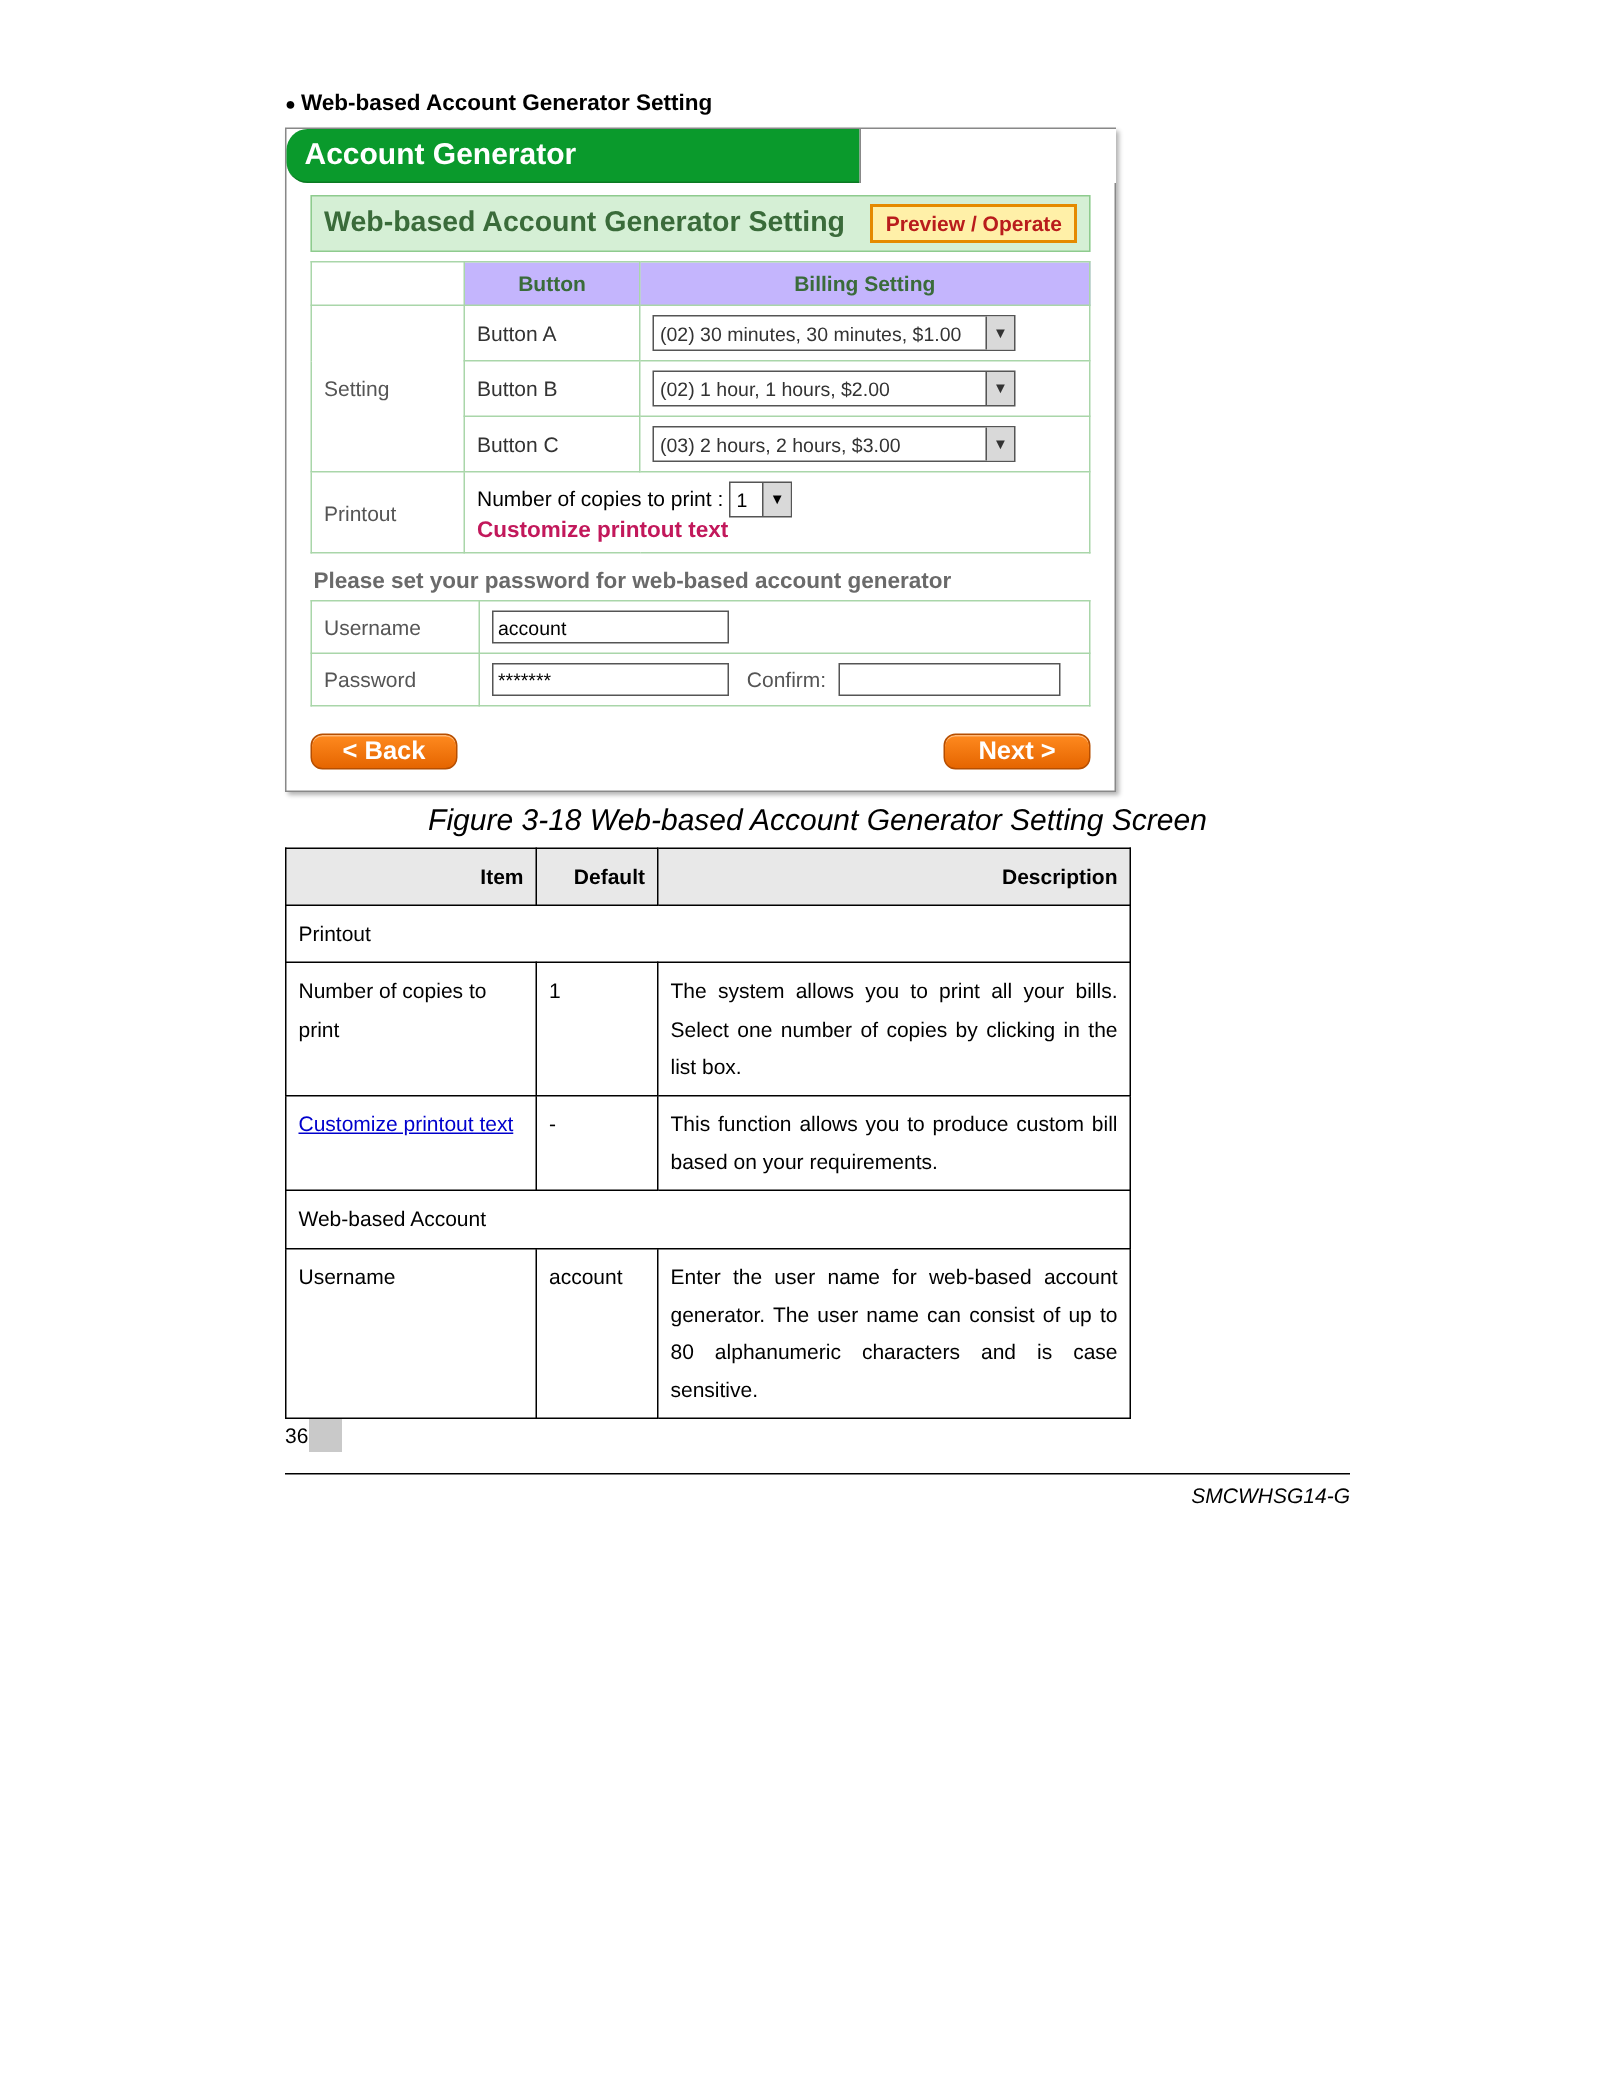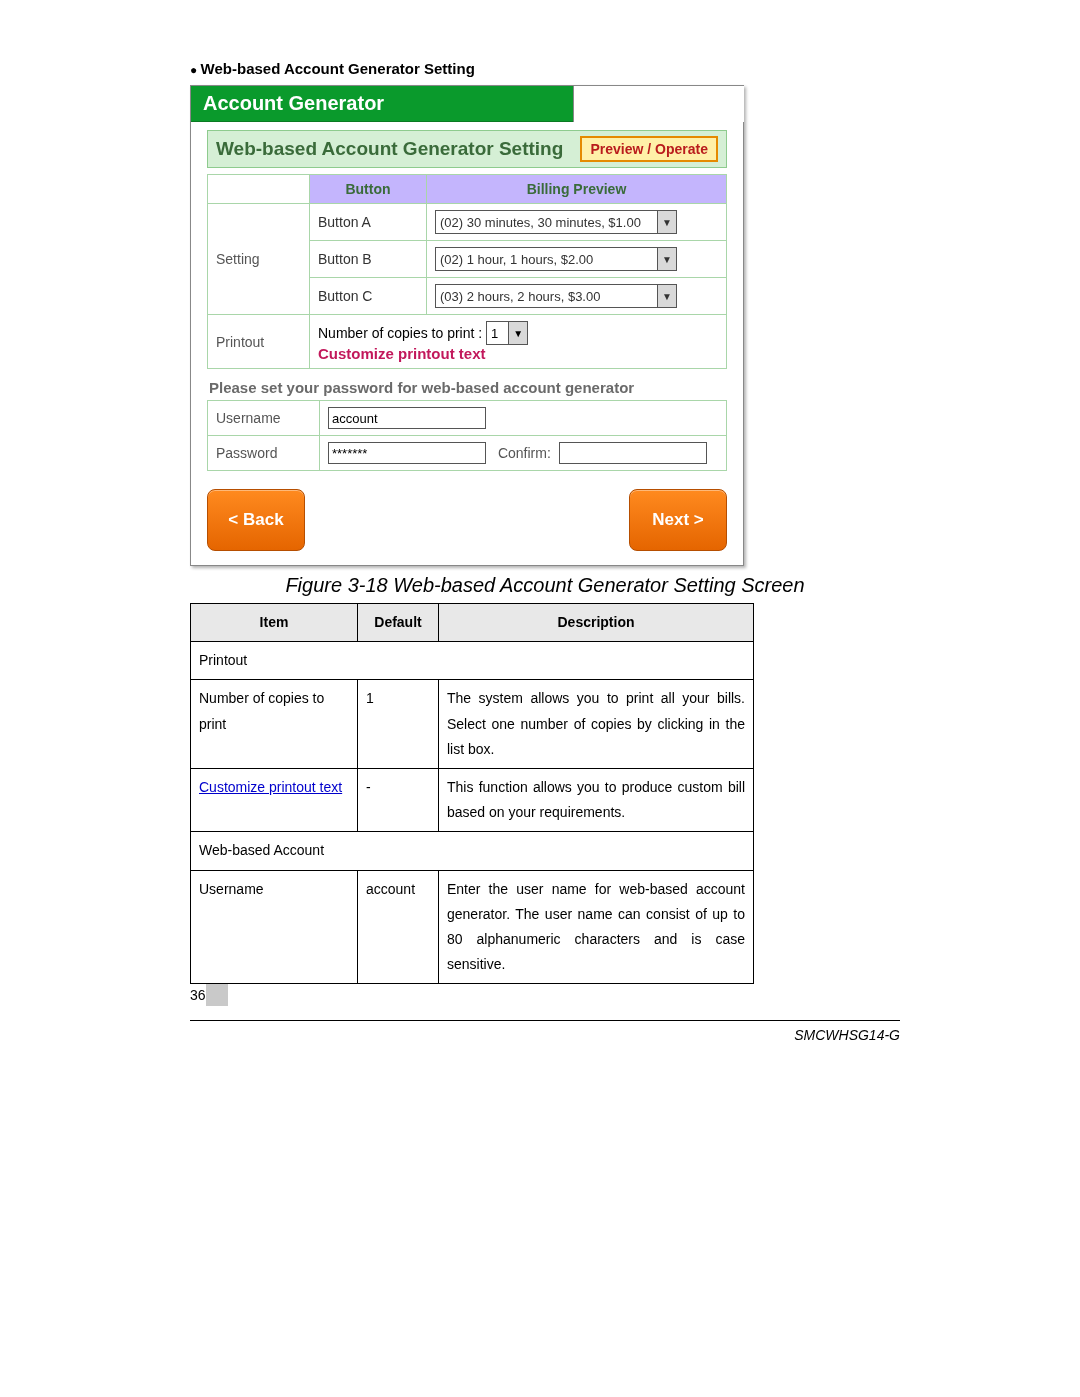--- a/index.html
+++ b/index.html
@@ -33,20 +33,21 @@
   }
   .shot-titlebar {
     background: #0a9a2c;
     color: #fff;
     font-family: "Trebuchet MS", Arial, sans-serif;
     font-weight: bold;
     font-size: 20px;
     padding: 6px 12px;
     border-bottom: 1px solid #0a7a22;
     position: relative;
+    border-radius: 14px;
   }
   .shot-titlebar::after{
     content:"";
     position:absolute; right:-1px; top:0; bottom:-1px; width:170px;
     background:#fff; border-left:1px solid #888;
   }
   .shot-body {
     padding: 8px 16px 14px 16px;
     position: relative;
   }
@@ -126,41 +127,41 @@
   }
   .confirm-lbl{ color:#555; margin-left:8px; margin-right:4px;}
 
   .nav-row{
     display:flex; justify-content:space-between; margin-top:18px;
   }
   .nav-btn{
     background: linear-gradient(#ff8a1f,#e56500);
     color:#fff; font-weight:bold; font-family:Arial; font-size:17px;
     border:1px solid #b64e00; border-radius:8px;
-    padding:20px 12px; min-width:72px; text-align:center;
+    padding:1px 12px; min-width:72px; text-align:center;
     box-shadow: inset 0 1px 0 rgba(255,255,255,.4);
   }
 
   .caption{
     font-style: italic; font-size:20px; text-align:center;
     margin: 8px 0 6px 0;
   }
 
   
   table.desc {
     border-collapse: collapse;
     width: 564px;
     font-size: 14px;
   }
   table.desc th, table.desc td{
     border:1px solid #000; padding:6px 8px; vertical-align:top;
     line-height:1.8;
   }
   table.desc th{
-    background:#e8e8e8; text-align:center; font-weight:bold;
+    background:#e8e8e8; text-align:right; font-weight:bold;
   }
   .col-item{ width:150px; }
   .col-def{ width:64px; }
   .section-row td{ border-top:1px solid #000; }
   .link{ color:#0000cc; text-decoration:underline; }
   .justify{ text-align:justify; }
 
   .pagenum-row{ display:flex; align-items:center; margin-top:0; }
   .pagenum{ font-size:14px; }
   .greybox{ width:22px; height:22px; background:#c9c9c9; }
@@ -184,21 +185,21 @@
       <div class="section-head">
         <span>Web-based Account Generator Setting</span>
         <span class="preview-btn">Preview / Operate</span>
       </div>
 
       <table class="inner">
         <tbody>
             <tr>
           <th class="rowlabel" style="background:#fff;border-top:1px solid #a9d6a9;border-left:1px solid #a9d6a9;"></th>
           <th class="btncol">Button</th>
-          <th>Billing Preview</th>
+          <th>Billing Setting</th>
         </tr>
         <tr>
           <td class="rowlabel" rowspan="3">Setting</td>
           <td>Button A</td>
           <td>
             <span class="dropdown">
               <span class="dd-text">(02) 30 minutes, 30 minutes, $1.00</span>
               <span class="dd-arrow">▼</span>
             </span>
           </td>

